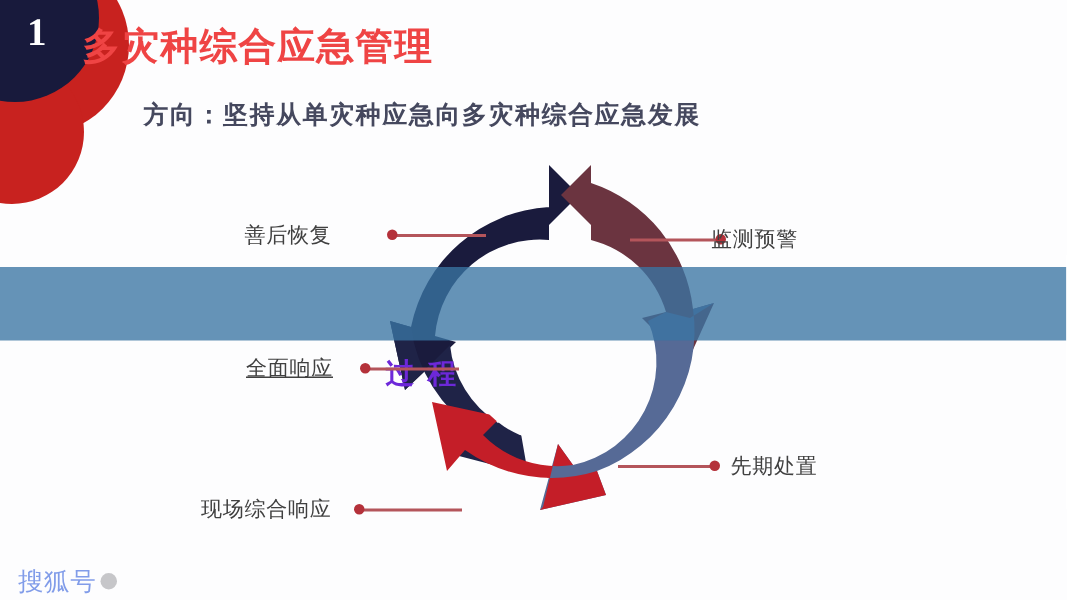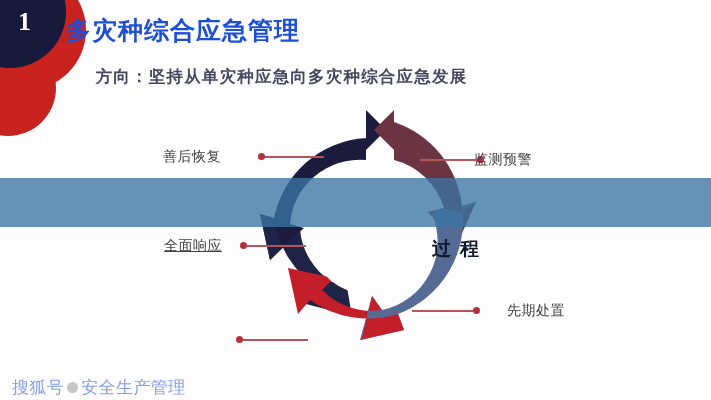--- a/index.html
+++ b/index.html
@@ -54,26 +54,26 @@
     color: #ffffff;
     font-size: 26px;
     font-weight: bold;
     line-height: 1;
     font-family: "Liberation Serif", "DejaVu Serif", serif;
   }
 
   
   .headline {
     position: absolute;
-    left: 66px;
+    left: 55px;
     top: 14px;
     font-size: 25px;
     font-weight: bold;
     letter-spacing: 1px;
-    color: #1d4ed8;
+    color: #ef4444;
     white-space: nowrap;
   }
 
   
   .direction {
     position: absolute;
     left: 0;
     top: 66px;
     width: 563px;
     text-align: center;
@@ -92,26 +92,26 @@
     width: 240px;
     height: 260px;
   }
   .cycle svg { display: block; }
 
   .center-label {
     position: absolute;
     left: 248px;
     top: 236px;
     width: 240px;
-    text-align: right;
+    text-align: left;
     font-size: 19px;
     font-weight: bold;
     letter-spacing: 9px;
     text-indent: 9px;
-    color: #0f172a;
+    color: #6d28d9;
   }
 
   
   .leader {
     position: absolute;
     height: 2px;
     background: #b4555b;
   }
   .leader-dot {
     position: absolute;
@@ -227,30 +227,30 @@
   <div class="leader" style="left:262px; top:156px; width:62px;"></div>
   <div class="leader-dot" style="left:258px; top:153px;"></div>
   <div class="node-label" style="left:163px; top:148px;">善后恢复</div>
 
   <div class="leader" style="left:244px; top:245px; width:62px;"></div>
   <div class="leader-dot" style="left:240px; top:242px;"></div>
   <div class="node-label" style="left:164px; top:237px;text-decoration:underline;">全面响应</div>
 
   <div class="leader" style="left:240px; top:339px; width:68px;"></div>
   <div class="leader-dot" style="left:236px; top:336px;"></div>
+  <div class="node-label" style="left:134px; top:331px;">现场综合响应</div>
 
   <div class="leader" style="left:420px; top:159px; width:60px;"></div>
   <div class="leader-dot" style="left:477px; top:156px;"></div>
   <div class="node-label" style="left:474px; top:151px;">监测预警</div>
 
   <div class="leader" style="left:412px; top:310px; width:64px;"></div>
   <div class="leader-dot" style="left:473px; top:307px;"></div>
-  <div class="node-label" style="left:487px; top:302px;margin-left:20px;">先期处置</div>
+  <div class="node-label" style="left:487px; top:302px;">先期处置</div>
 
   <div class="band"></div>
 
   <div class="footer">
     <span class="footer-text">搜狐号</span>
     <span class="footer-avatar"></span>
-    <span class="footer-text">安全生产管理</span>
   </div>
 
 </div>
 
 </body></html>

